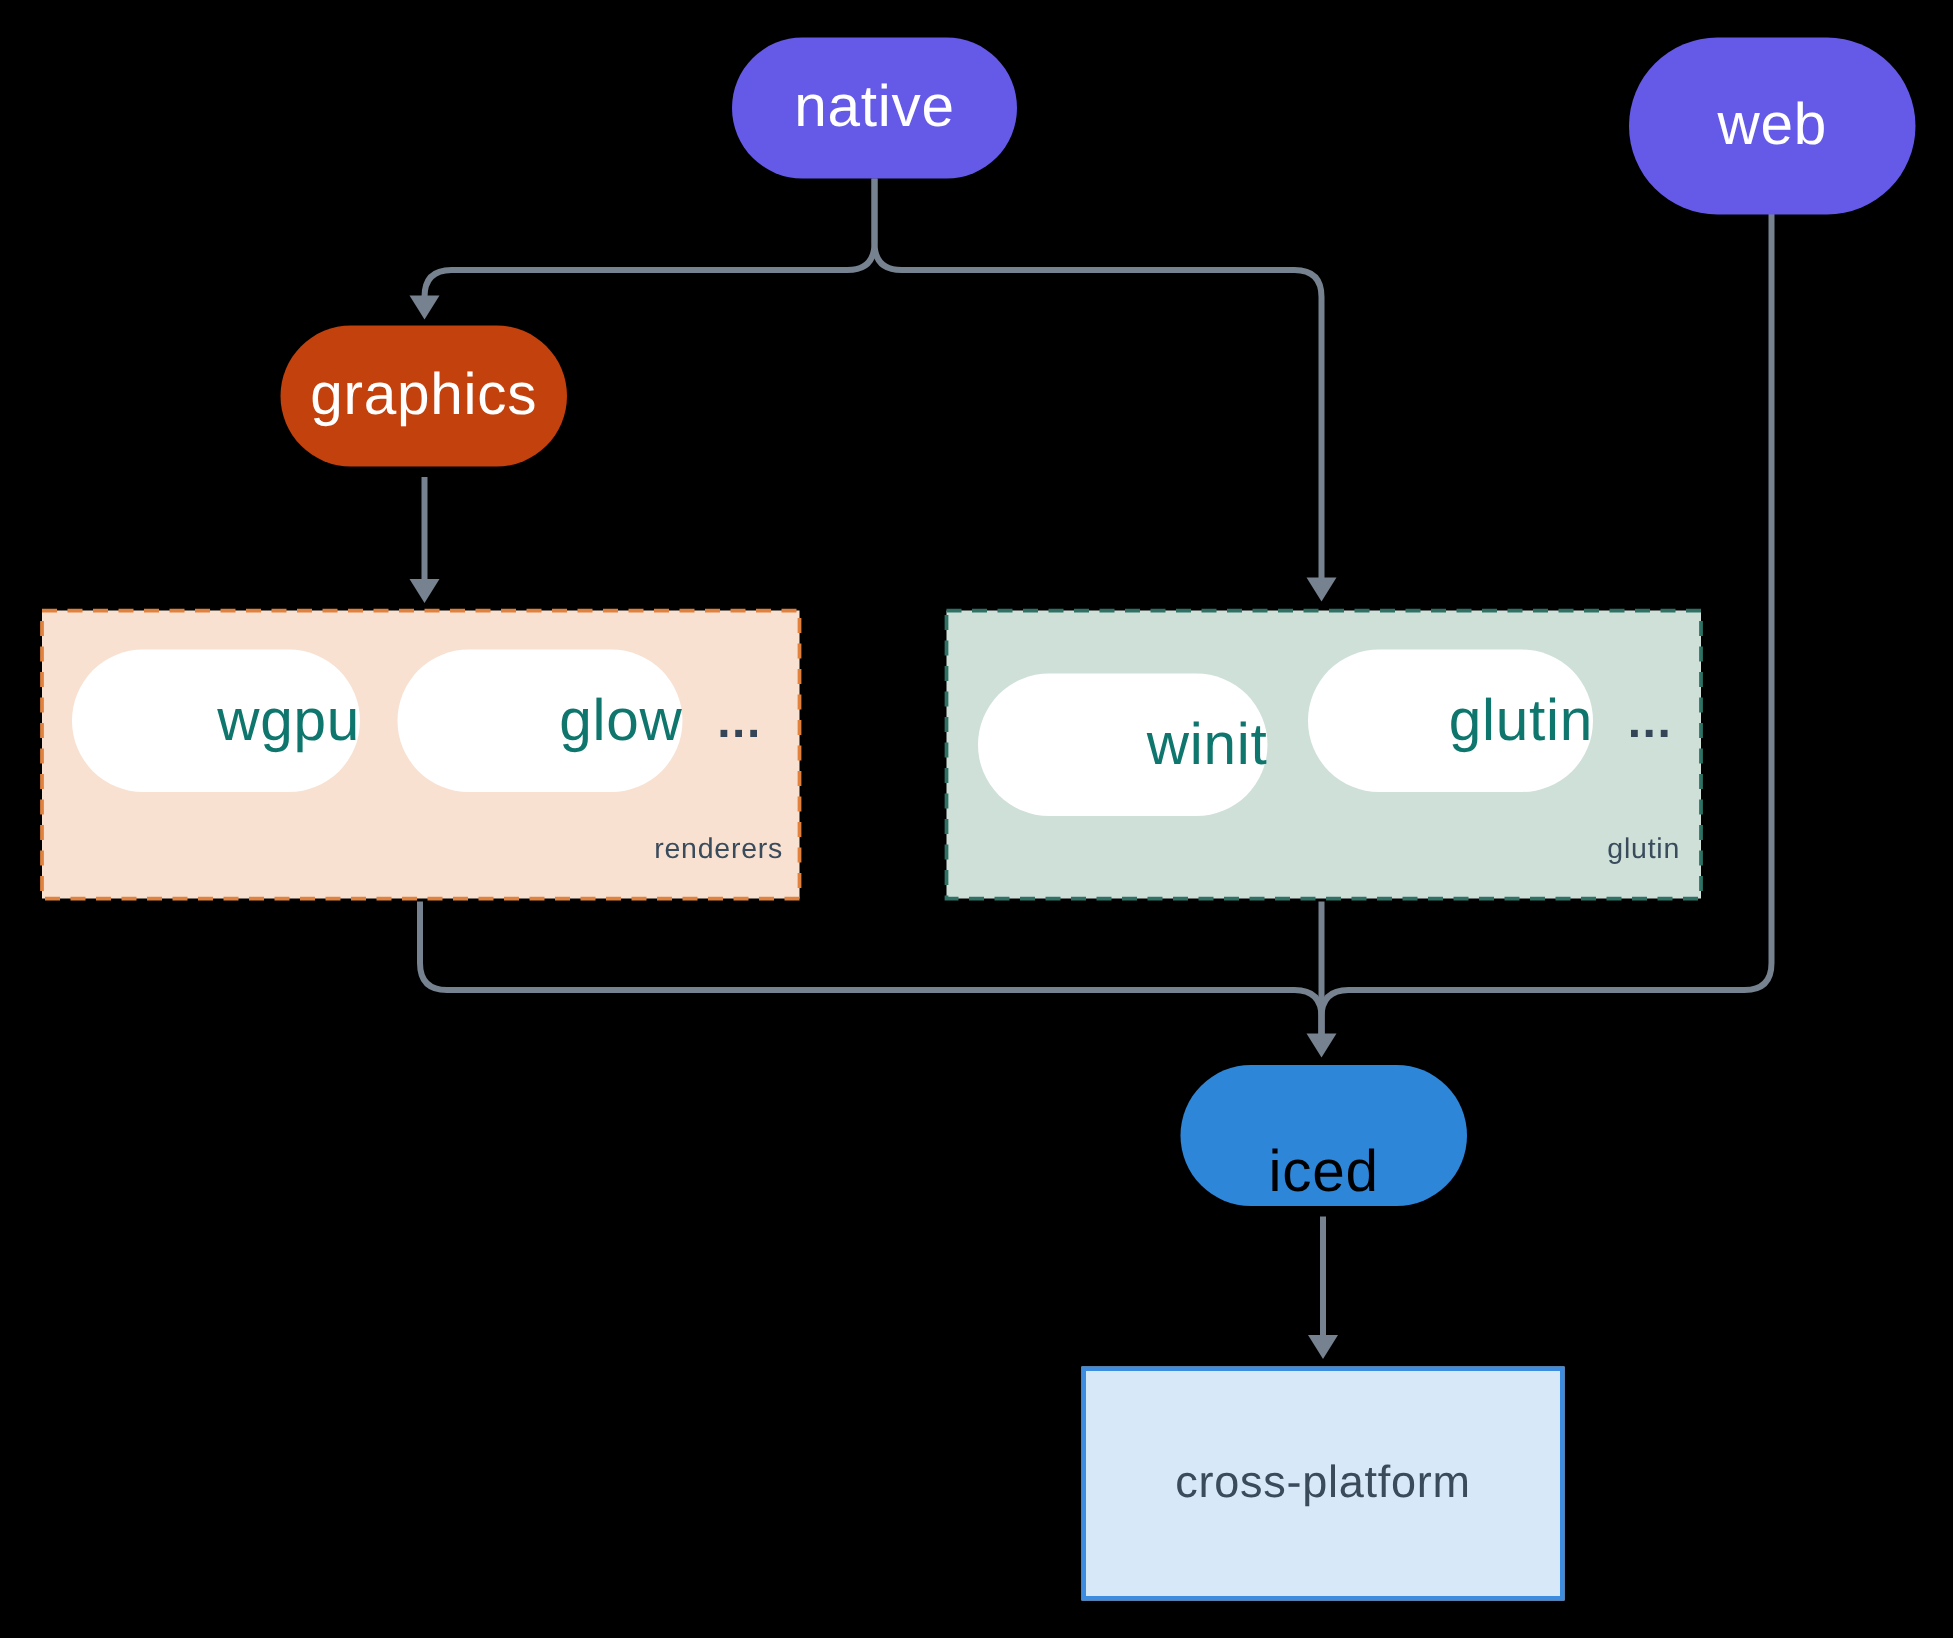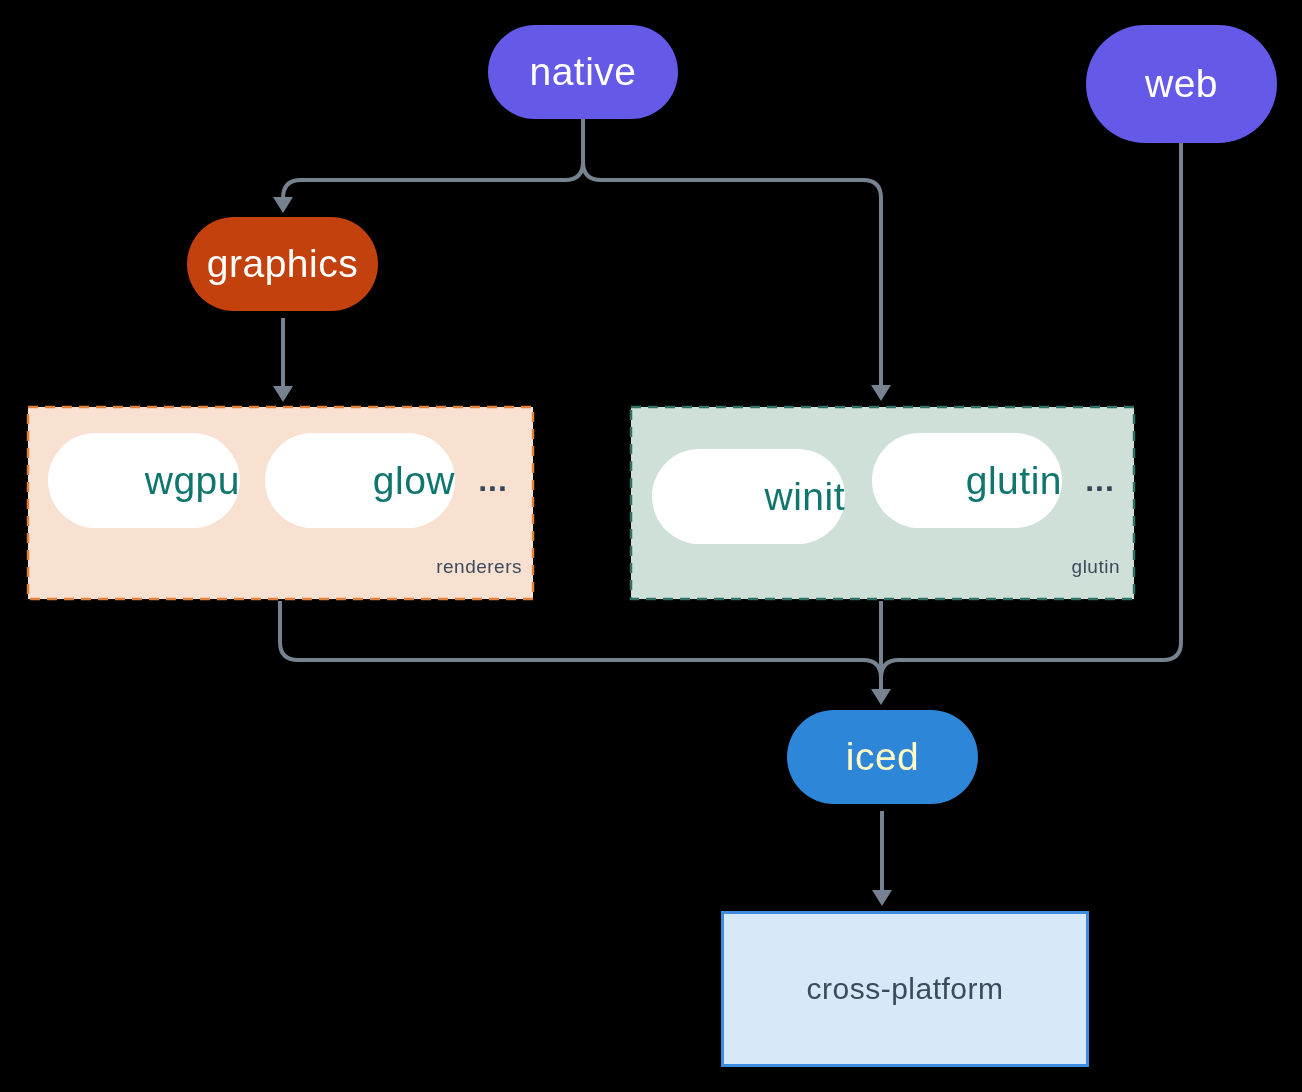--- a/index.html
+++ b/index.html
@@ -17,21 +17,21 @@
     position: absolute;
     border-radius: 999px;
     display: flex;
     align-items: center;
     justify-content: center;
     font-size: 39px;
     letter-spacing: 0.5px;
   }
   .pill.purple { background: #6559E8; color: #fff; }
   .pill.orange { background: #c2410c; color: #fff; }
-  .pill.blue   { background: #2E86D8; color: #fef9c3; }
+  .pill.blue   { background: #2E86D8; color: #000000; align-items: flex-end; }
   .pill.white  { background: #ffffff; color: #0f766e; justify-content: flex-end; }
 
   #node-native   { left: 488px;  top: 25px;  width: 190px; height: 94px; }
   #node-web      { left: 1086px; top: 25px;  width: 191px; height: 118px; }
   #node-graphics { left: 187px;  top: 217px; width: 191px; height: 94px; }
   #node-iced     { left: 787px;  top: 710px; width: 191px; height: 94px; }
 
   #node-wgpu   { left: 48px;  top: 433px; width: 192px; height: 95px; }
   #node-glow   { left: 265px; top: 433px; width: 190px; height: 95px; }
   #node-winit  { left: 652px; top: 433px; width: 193px; height: 95px; margin-top: 16px; }
@@ -52,21 +52,21 @@
     font-size: 19px;
     color: #3A4B5C;
     text-align: right;
     letter-spacing: 0.5px;
   }
   #label-renderers { left: 334px; top: 556px; }
   #label-shells    { left: 932px; top: 556px; }
 
   .app-box {
     position: absolute;
-    left: 721px; top: 911px; width: 368px; height: 156px;
+    left: 721px; top: 911px; width: 322px; height: 156px;
     box-sizing: border-box;
     background: #D7E8F8;
     border: 3px solid #3D8CE0;
     display: flex; flex-direction: column;
     align-items: center; justify-content: center;
     color: #3A4B5C; font-size: 30px; line-height: 46px;
     letter-spacing: 0.5px;
   }
 </style>
 </head>

